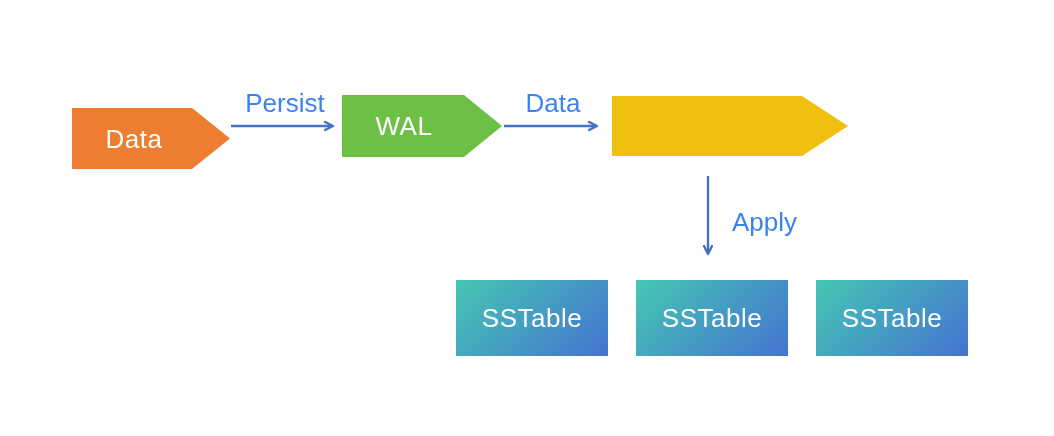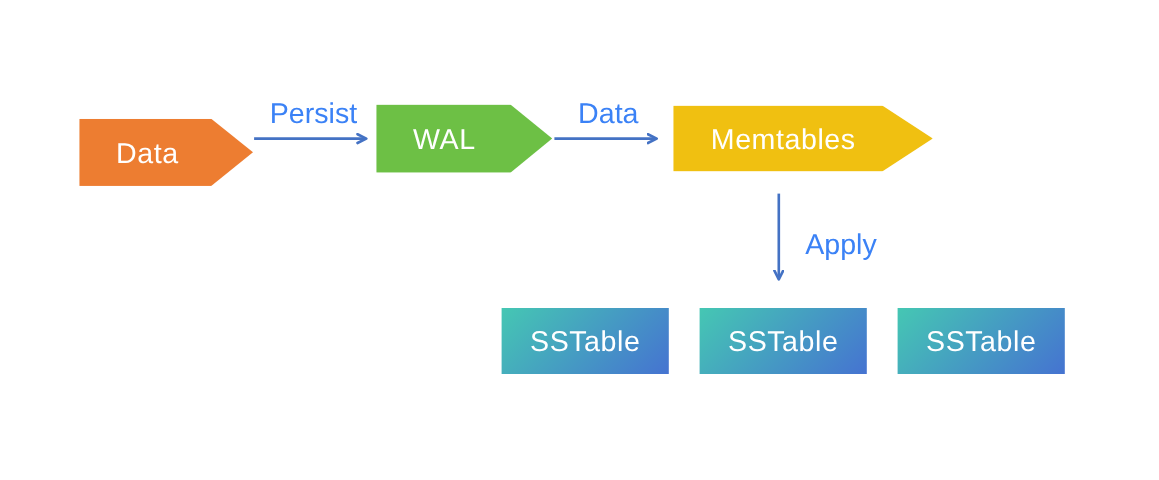--- a/index.html
+++ b/index.html
@@ -54,21 +54,21 @@
   #node-memtables { left: 612px; top: 96px; width: 236px; height: 60px; padding-right: 36px; }
   #node-memtables .shape-fill {
     background: #F0C011;
     filter: drop-shadow(0 0 3px rgba(240,192,17,0.55));
   }
 
   
   .sstable {
     position: absolute;
     top: 280px;
-    width: 152px; height: 60px;
+    width: 152px; height: 76px;
     display: flex;
     align-items: center;
     justify-content: center;
     color: #ffffff;
     font-size: 26px;
     letter-spacing: 0.5px;
     background: linear-gradient(135deg, #45C7B3 0%, #4573D1 100%);
   }
   #sstable-0 { left: 456px; }
   #sstable-1 { left: 636px; }
@@ -120,21 +120,20 @@
     <span class="shape-label">Data</span>
   </div>
 
   <div id="node-wal" class="pentagon tip38">
     <span class="shape-fill"></span>
     <span class="shape-label">WAL</span>
   </div>
 
   <div id="node-memtables" class="pentagon tip46">
     <span class="shape-fill"></span>
-    <span class="shape-label">Memtables</span>
   </div>
 
   <div id="label-persist" class="edge-label">Persist</div>
   <div id="label-apply" class="edge-label">Data</div>
   <div id="label-flush" class="edge-label">Apply</div>
 
   <div id="sstable-0" class="sstable">
     <span>SSTable</span>
   </div>
   <div id="sstable-1" class="sstable">

